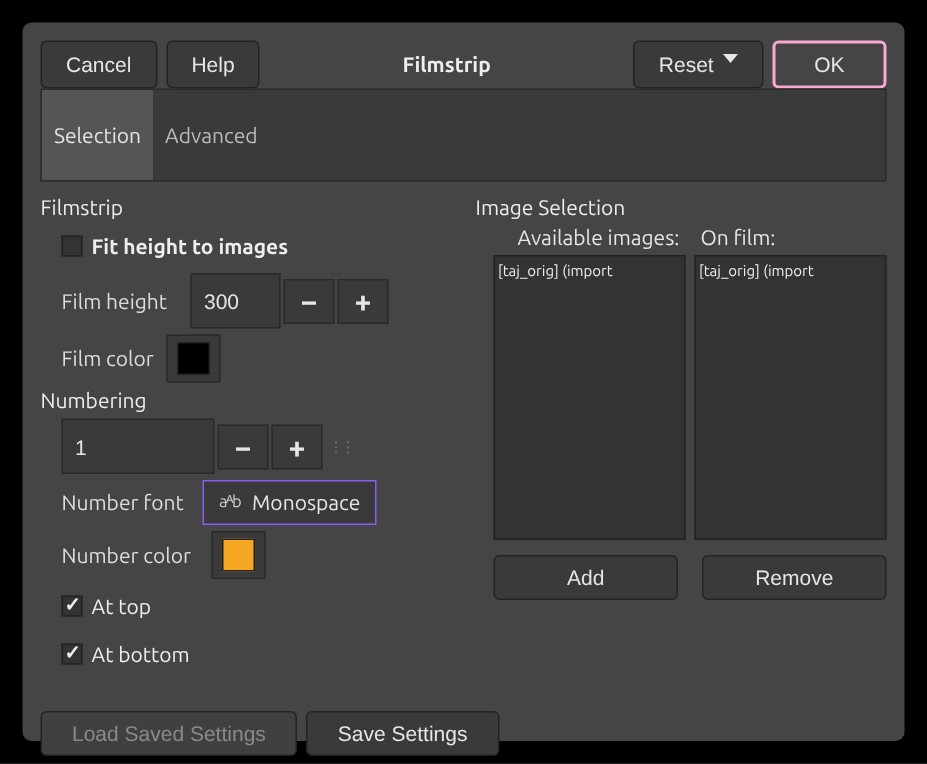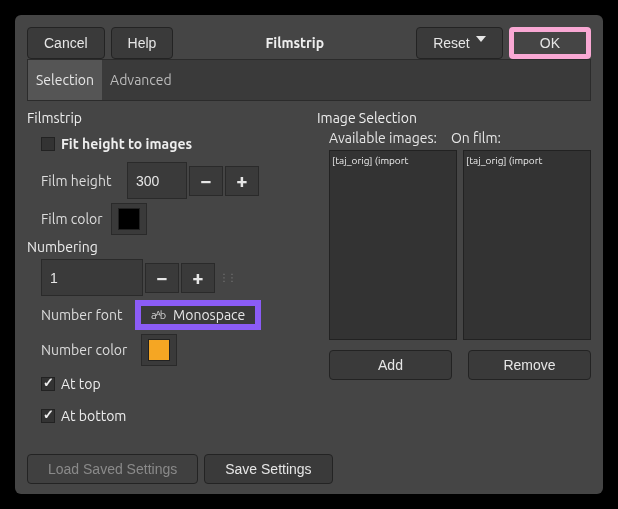--- a/index.html
+++ b/index.html
@@ -40,21 +40,21 @@
       justify-content: center;
     }
     .header .title {
       flex: 1;
       text-align: center;
       font-weight: 600;
       color: #eee;
     }
     .btn.ok {
       background: #454545;
-      border: 5px solid #f9a8d4;
+      border: 2px solid #f9a8d4;
       padding: 6px 26px;
     }
     .btn.reset { display: inline-flex; align-items: center; gap: 6px; }
     .chevron {
       display: inline-block;
       width: 10px; height: 10px;
       position: relative;
     }
     .chevron::before {
       content: "";
@@ -63,21 +63,21 @@
       border-left: 5px solid transparent;
       border-right: 5px solid transparent;
       border-top: 6px solid #e6e6e6;
     }
     .tabs {
       display: flex;
       border: 1px solid #2b2b2b;
       background: #3a3a3a;
     }
     .tab {
-      padding: 12px 8px;
+      padding: 22px 8px;
       color: #bcbcbc;
       cursor: pointer;
       font-size: 14px;
     }
     .tab.active {
       background: #555555;
       color: #e6e6e6;
     }
     .body {
       display: flex;
@@ -159,32 +159,32 @@
       cursor: pointer;
     }
     .swatch-inner {
       width: 22px; height: 22px;
       border: 1px solid #222;
     }
     .black { background: #000; }
     .orange { background: #f5a623; }
     .font-btn {
       background: #3a3a3a;
-      border: 6px solid #8b5cf6;
+      border: 1px solid #8b5cf6;
       height: 30px;
       padding: 0 10px;
       display: inline-flex;
       align-items: center;
       gap: 8px;
       color: #e6e6e6;
       cursor: pointer;
       font-size: 14px;
     }
     .font-icon { font-size: 11px; color: #ccc; letter-spacing: -1px; }
-    .avail-row { display: flex; gap: 12px; margin: 3px 0 4px 12px; }
+    .avail-row { display: flex; gap: 12px; margin: 3px 0 4px 28px; }
     .avail-row span:first-child { min-width: 110px; }
     .lists {
       display: flex;
       gap: 6px;
       padding-left: 12px;
       margin-top: 4px;
     }
     .listbox {
       flex: 1;
       background: #333333;

